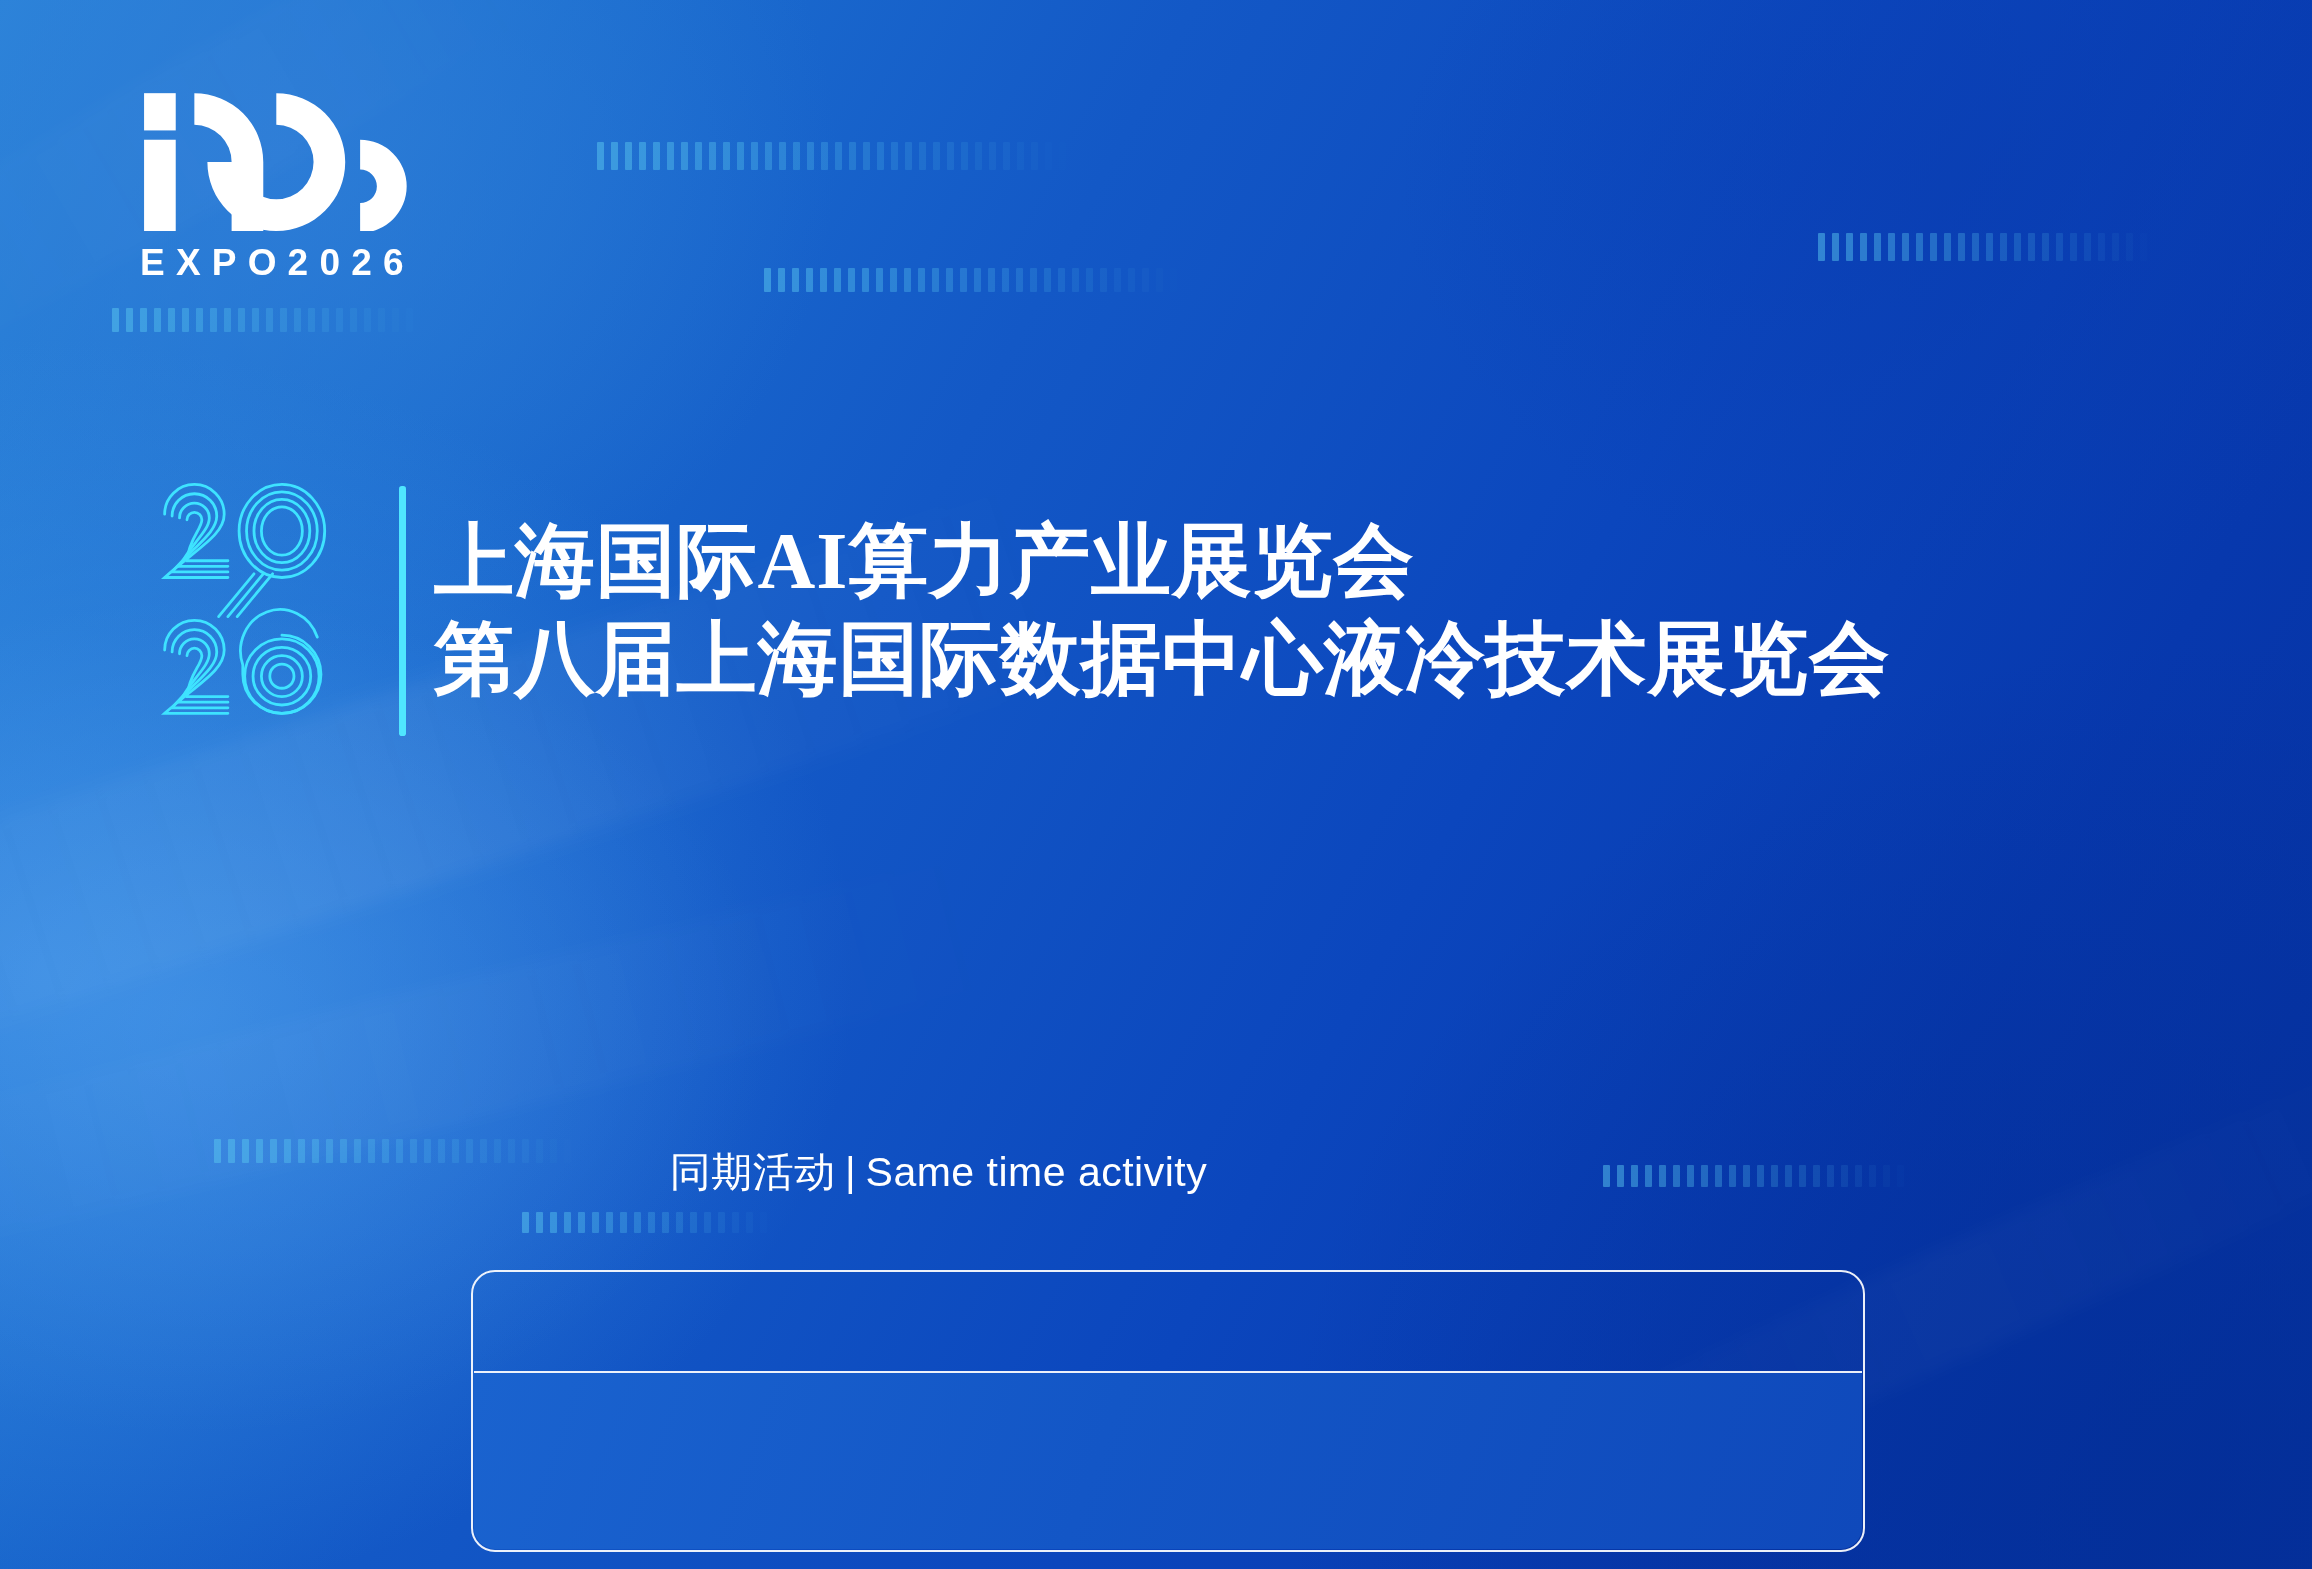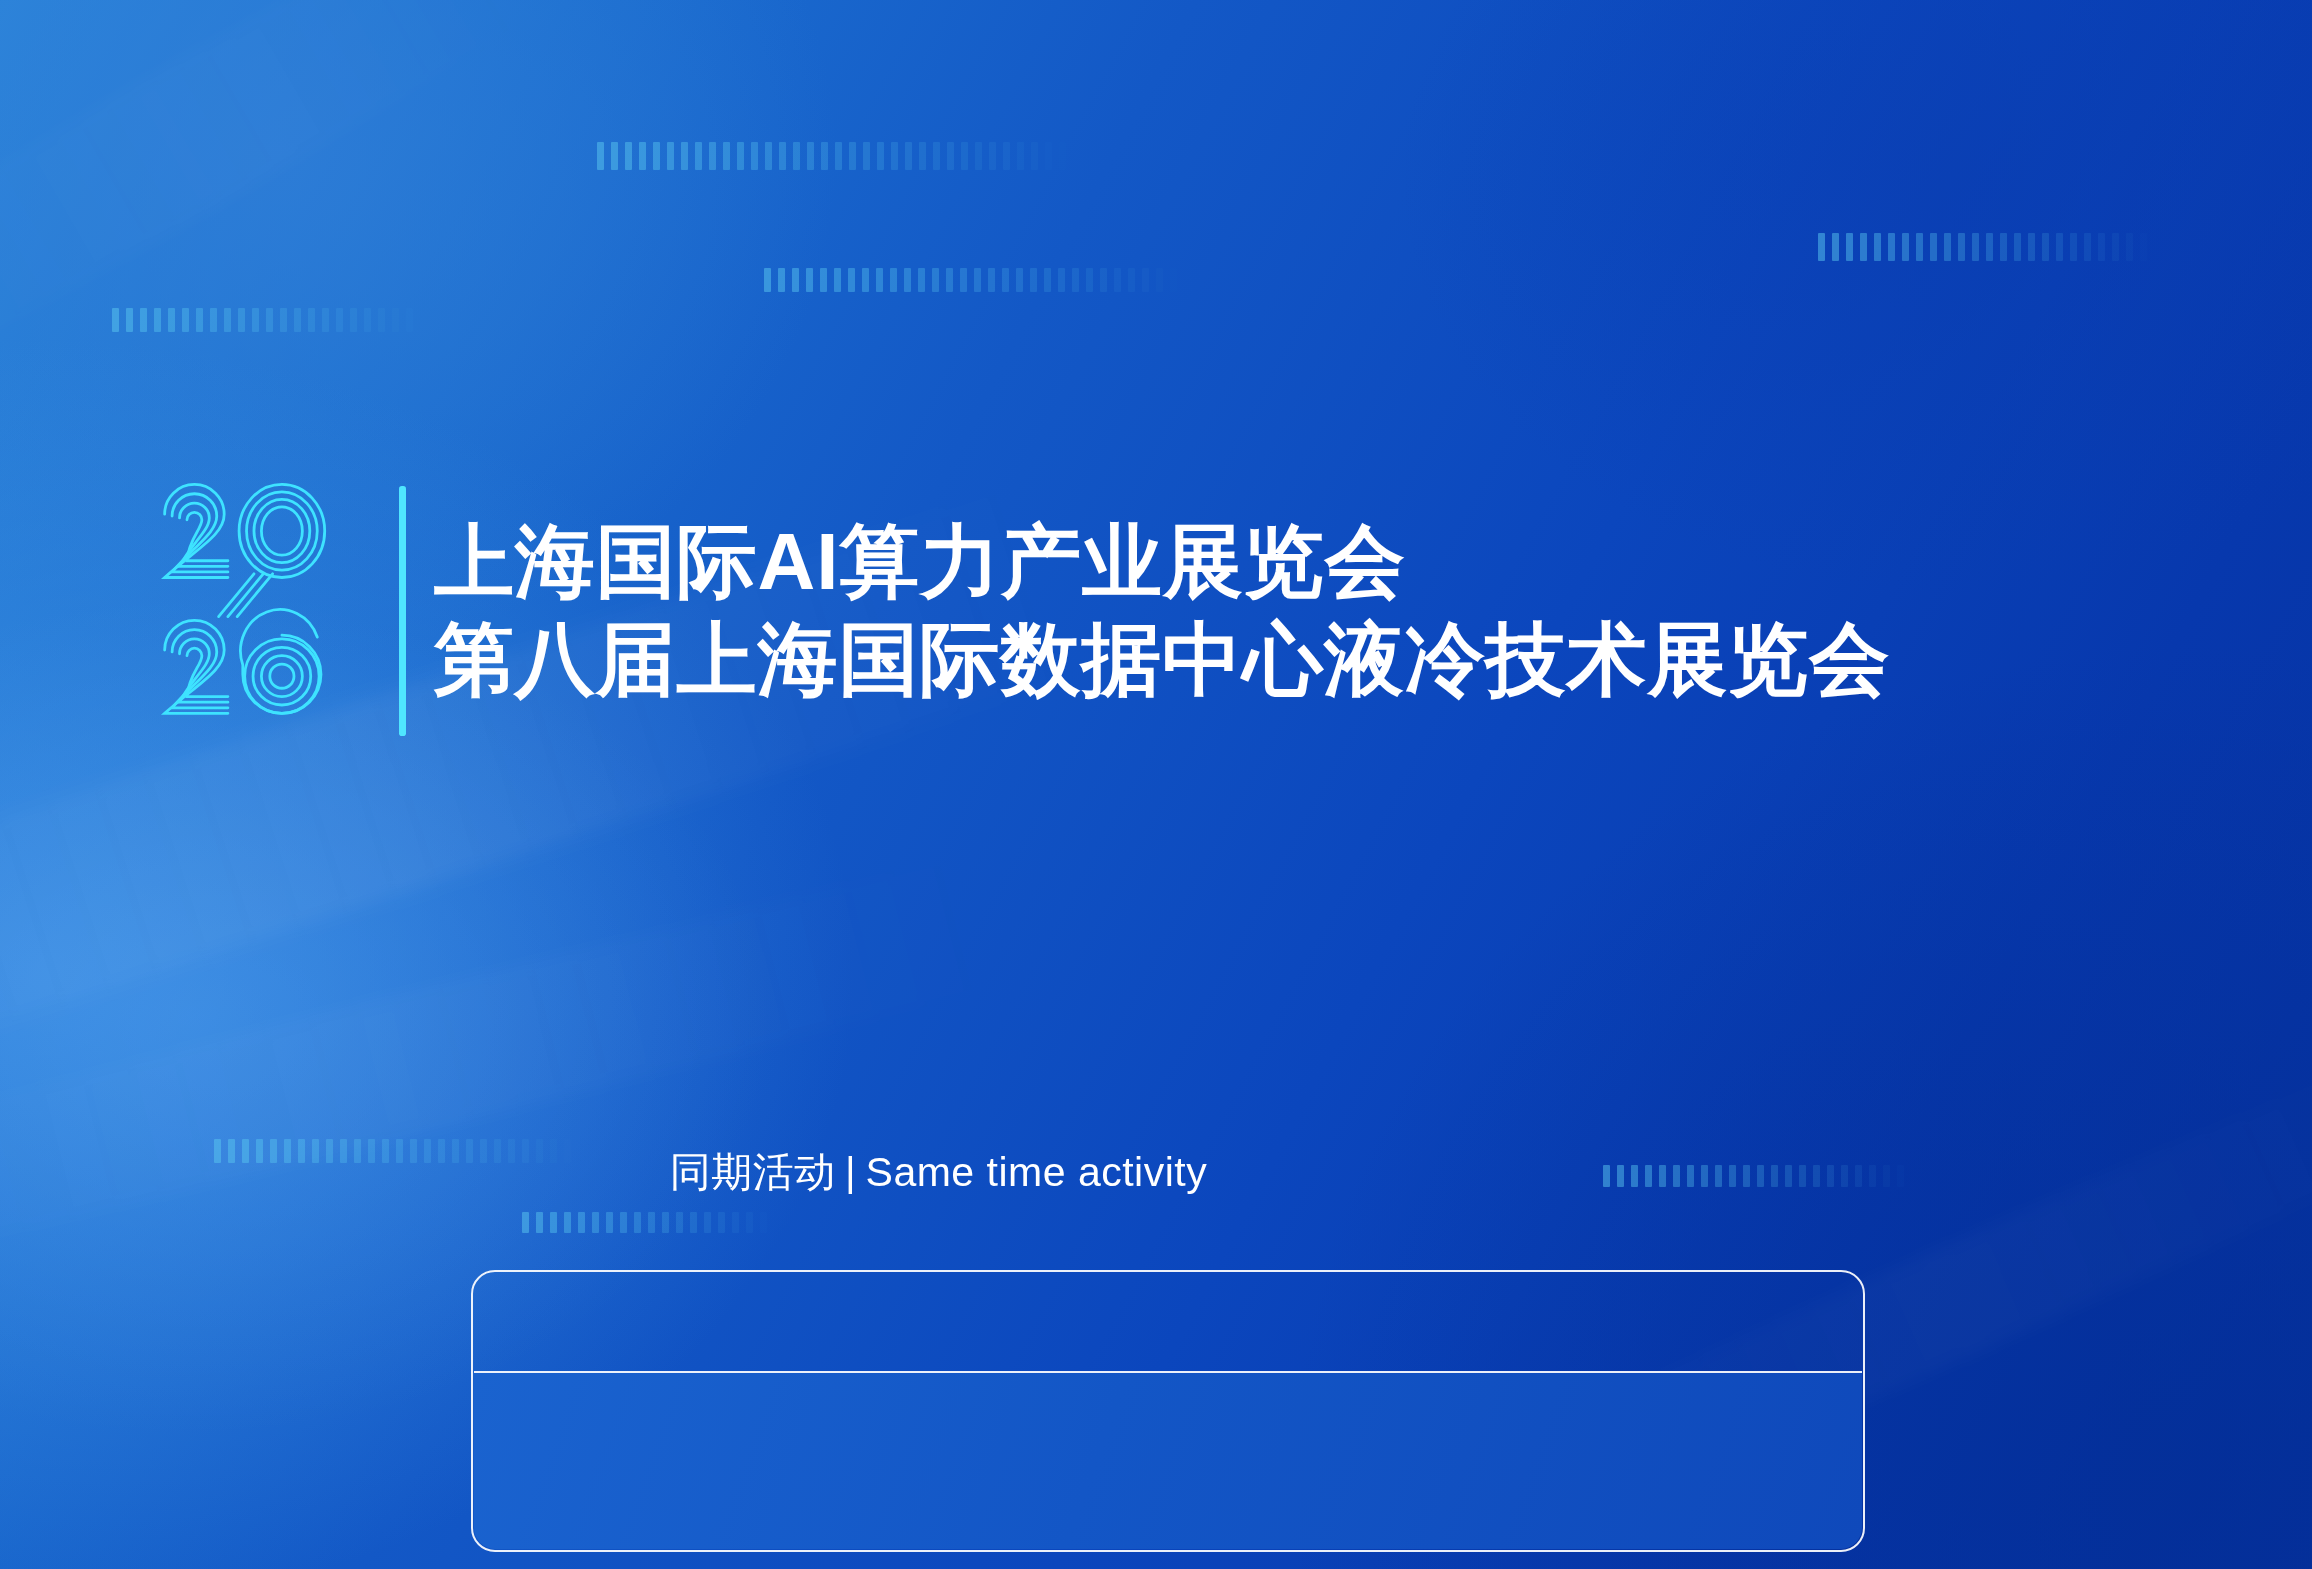--- a/index.html
+++ b/index.html
@@ -32,21 +32,21 @@
   .bars{position:absolute;display:flex;align-items:flex-end;gap:7.5px;pointer-events:none;}
   .bars i{display:block;width:6.5px;background:#59c8ef;border-radius:0.9px;}
 
   
   #logo-block{position:absolute;left:140px;top:82px;}
   #logo-mark{position:relative;width:308px;height:149px;}
   #logo-mark svg{display:block;}
   #expo-word{margin-top:13px;color:#fff;font-size:37px;font-weight:700;letter-spacing:11.2px;line-height:1;}
 
   
-  #title-block{position:absolute;left:157px;top:477px;display:flex;align-items:center;}
+  #title-block{position:absolute;left:157px;top:477px;display:flex;align-items:center;font-family:Liberation Serif, serif;}
   #year-mark{width:220px;height:268px;flex:none;}
   #title-rule{width:6.5px;height:250px;background:#4fe6ff;margin:0 28px 0 22.4px;border-radius:2.8px;flex:none;}
   #titles{color:#fff;}
   #titles .t1{font-size:80px;font-weight:700;line-height:1.22;letter-spacing:0.9px;white-space:nowrap;}
   #titles .t2{font-size:80px;font-weight:700;line-height:1.22;letter-spacing:0.9px;white-space:nowrap;}
 
   
   #meta-row{position:absolute;left:511px;top:895px;display:flex;align-items:center;color:#fff;}
   #meta-row .item{display:flex;align-items:center;}
   #meta-row .ic{flex:none;margin-right:22.4px;}
@@ -269,20 +269,37 @@
       <i style="height: 20.5px; opacity: 0.222;"></i>
       <i style="height: 20.5px; opacity: 0.194;"></i>
       <i style="height: 20.5px; opacity: 0.167;"></i>
       <i style="height: 20.5px; opacity: 0.139;"></i>
       <i style="height: 20.5px; opacity: 0.111;"></i>
       <i style="height: 20.5px; opacity: 0.083;"></i>
       <i style="height: 20.5px; opacity: 0.056;"></i>
       <i style="height: 20.5px; opacity: 0.028;"></i>
     </div>
 
+  <div id="logo-block">
+    <div id="logo-mark">
+      <svg width="308" height="149" viewBox="0 0 330 160" xmlns="http://www.w3.org/2000/svg">
+
+        <rect x="4" y="12" width="34" height="40" fill="#ffffff"></rect>
+        <rect x="4" y="62" width="34" height="98" fill="#ffffff"></rect>
+
+        <path d="M58 12 A74 74 0 0 1 132 86 L132 160 L98 160 L98 86 A40 40 0 0 0 58 46 Z" fill="#ffffff"></path>
+
+        <path d="M146 12 A74 74 0 0 1 220 86 L186 86 A40 40 0 0 0 146 46 Z" fill="#ffffff"></path>
+        <path d="M220 86 A74 74 0 0 1 146 160 A74 74 0 0 1 72 86 L106 86 A40 40 0 0 0 146 126 A40 40 0 0 0 186 86 Z" fill="#ffffff"></path>
+
+        <path d="M236 62 A50 50 0 0 1 286 112 A50 50 0 0 1 236 162 L236 130 A18 18 0 0 0 254 112 A18 18 0 0 0 236 94 Z" fill="#ffffff"></path>
+      </svg>
+    </div>
+    <div id="expo-word">EXPO2026</div>
+  </div>
 
   <div id="title-block">
     <div id="year-mark">
       <svg width="220" height="268" viewBox="0 0 236 288" xmlns="http://www.w3.org/2000/svg">
         <defs>
           <g id="d2">
             <path d="M6 34 A34 34 0 0 1 74 34 C74 58 46 70 6 104 L74 104" fill="none"></path>
           </g>
           <g id="d0">
             <ellipse cx="40" cy="60" rx="36" ry="44" fill="none"></ellipse>

